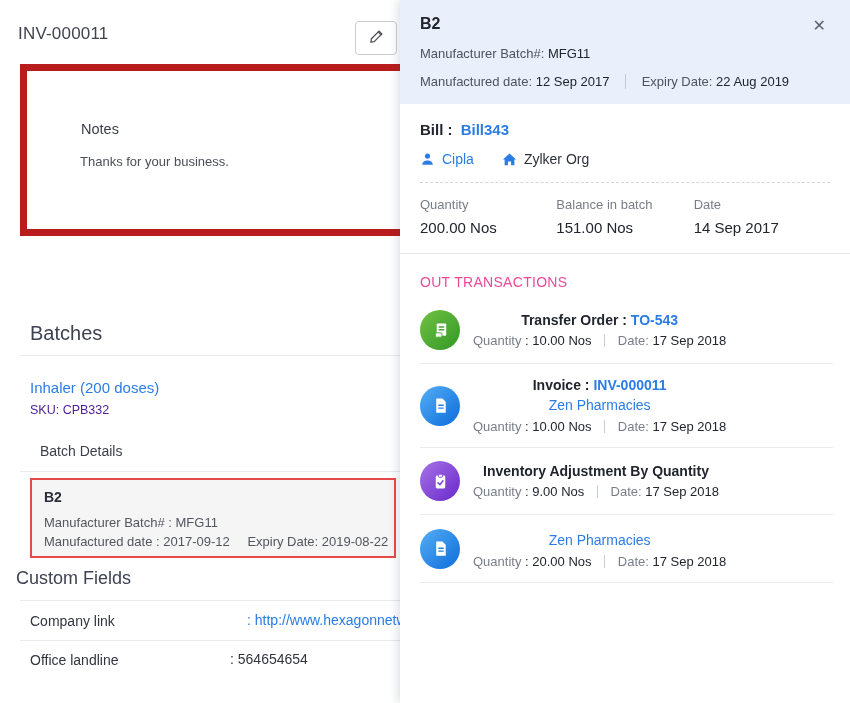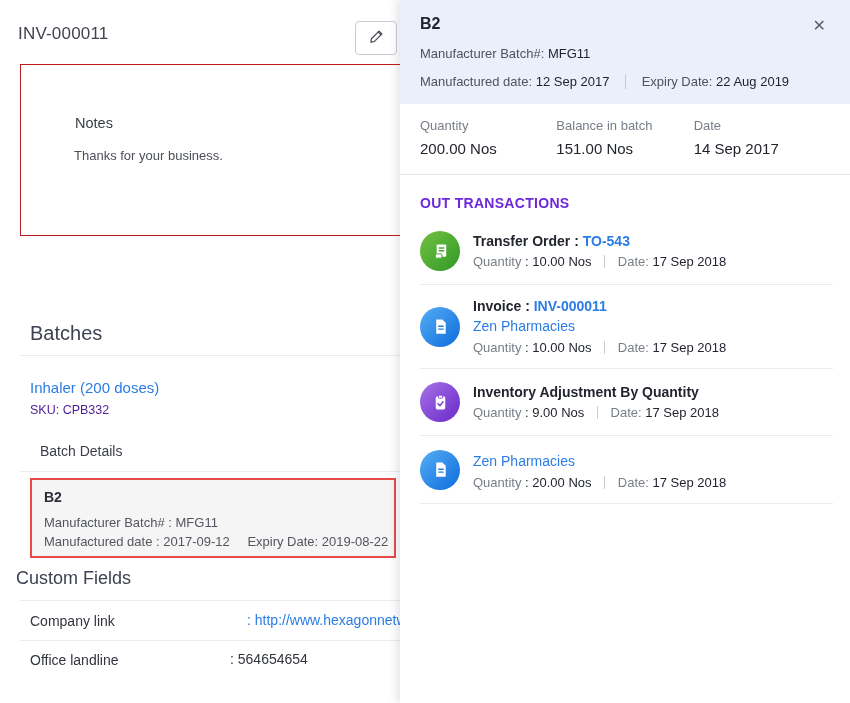--- a/index.html
+++ b/index.html
@@ -10,21 +10,21 @@
   .main { position:absolute; inset:0; background:#fff; }
 
   .page-title { position:absolute; left:18px; top:24px; font-size:17px; font-weight:400;
                 color:#41434f; letter-spacing:.2px; }
 
   .edit-btn { position:absolute; left:355px; top:21px; width:42px; height:34px;
               background:#fff; border:1px solid #c9ccd2; border-radius:4px;
               display:flex; align-items:center; justify-content:center; cursor:pointer; }
 
   .notes-card { position:absolute; left:20px; top:64px; width:500px; height:172px;
-                background:#fff; border:1px solid #b91c1c; }
+                background:#fff; border:7px solid #b91c1c; }
   .notes-heading { position:absolute; left:54px; top:50px; font-size:14.5px; color:#3a3d45; }
   .notes-body    { position:absolute; left:53px; top:83px; font-size:13px;  color:#4b4f57; }
 
   .batches-heading { position:absolute; left:30px; top:322px; font-size:20px; font-weight:400; color:#3f4252; }
   .divider { position:absolute; left:20px; width:820px; height:1px; background:#ebebed; }
   .d1 { top:355px; } .d2 { top:471px; } .d3 { top:600px; } .d4 { top:640px; }
 
   .item-link { position:absolute; left:30px; top:379px; font-size:15px; color:#2b7ce5;
                text-decoration:none; cursor:pointer; }
   .sku { position:absolute; left:30px; top:403px; font-size:12.5px; color:#4c1d95; }
@@ -71,23 +71,23 @@
   .dashed { margin-top:15px; border-bottom:1px dashed #d2d6db; }
 
   .stats { display:flex; padding:14px 20px 17px; }
   .stat { width:143px; }
   .stat:nth-child(2) { width:144px; }
   .stat-label { font-size:13px; color:#787e88; }
   .stat-value { font-size:15px; color:#22252e; margin-top:7px; }
 
   .full-divider { height:1px; background:#e2e5e9; }
 
-  .out-heading { margin:20px 20px 0; font-size:14px; font-weight:700; color:#6d28d9; letter-spacing:.3px; }
-
-  .txn-list { list-style:none; margin:7px 17px 0 20px; }
+  .out-heading { margin:20px 20px 0; font-size:14px; font-weight:400; color:#ec4899; letter-spacing:.3px; }
+
+  .txn-list { list-style:none; margin:7px 17px 0 20px;text-align:center; }
   .txn { display:flex; align-items:center; padding:13px 0; border-bottom:1px solid #e9ebef; }
   .txn-icon { width:40px; height:40px; border-radius:50%; flex:none;
               display:flex; align-items:center; justify-content:center; }
   .txn-icon.green  { background:linear-gradient(135deg,#72c242 0%,#3ea02c 80%); }
   .txn-icon.blue   { background:linear-gradient(135deg,#55aef5 0%,#1b79e0 80%); }
   .txn-icon.purple { background:linear-gradient(135deg,#a873e6 0%,#7437d0 80%); }
   .txn-body { margin-left:13px; }
   .txn-title { font-size:14px; font-weight:700; color:#22252e; }
   .txn-link { color:#2b7ce5; text-decoration:none; cursor:pointer; }
   .txn-customer { margin-top:4px; font-size:14px; color:#2b7ce5; text-decoration:none; display:inline-block; cursor:pointer; }
@@ -162,20 +162,42 @@
     </div>
     <div class="ph-line dates">
       <span class="lbl">Manufactured date:</span>
       <span class="val">12 Sep 2017</span>
       <span class="vsep"></span>
       <span class="lbl">Expiry Date:</span>
       <span class="val">22 Aug 2019</span>
     </div>
   </header>
 
+  <section class="bill">
+    <div class="bill-title">
+      <span class="bill-label">Bill :</span>
+      <a class="bill-link">Bill343</a>
+    </div>
+    <div class="bill-entities">
+      <span class="ent">
+        <svg width="15" height="15" viewBox="0 0 16 16">
+          <circle cx="8" cy="4.4" r="2.7" fill="#2b7ce5"></circle>
+          <path d="M2.4 13.6c0-3.1 2.6-4.6 5.6-4.6s5.6 1.5 5.6 4.6z" fill="#2b7ce5"></path>
+        </svg>
+        <a class="ent-link">Cipla</a>
+      </span>
+      <span class="ent">
+        <svg width="15" height="15" viewBox="0 0 16 16">
+          <path fill="#2b7ce5" d="M8 1.6 L15 8 H13.2 V14 H9.7 V10.2 H6.3 V14 H2.8 V8 H1 Z"></path>
+        </svg>
+        <span class="ent-text">Zylker Org</span>
+      </span>
+    </div>
+    <div class="dashed"></div>
+  </section>
 
   <section class="stats">
     <div class="stat">
       <div class="stat-label">Quantity</div>
       <div class="stat-value">200.00 Nos</div>
     </div>
     <div class="stat">
       <div class="stat-label">Balance in batch</div>
       <div class="stat-value">151.00 Nos</div>
     </div>

